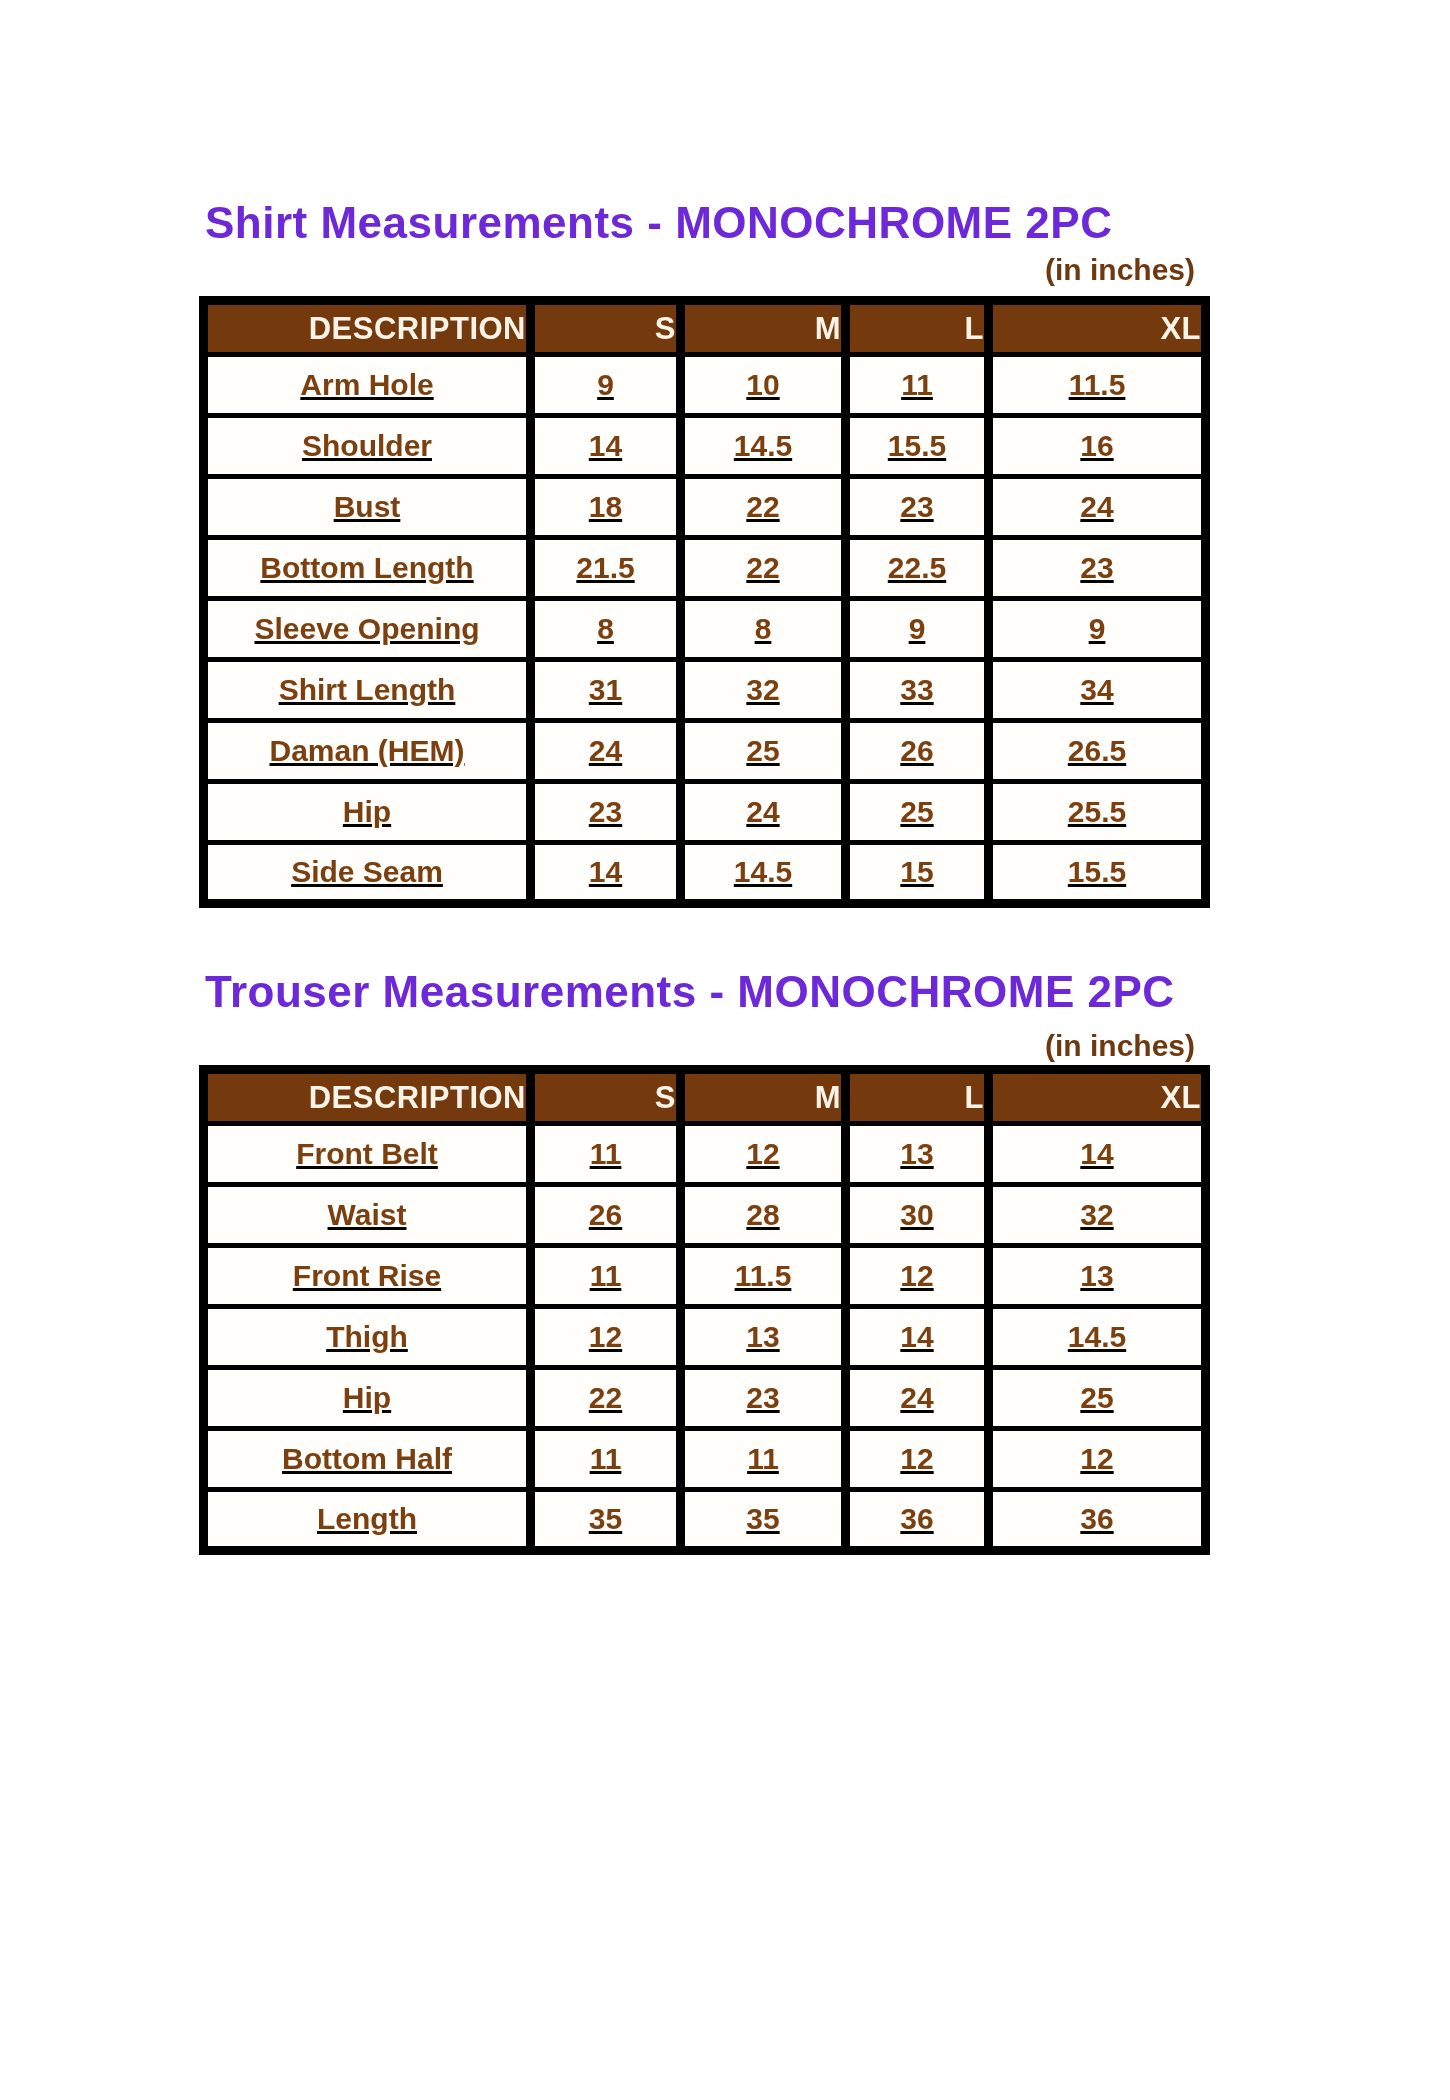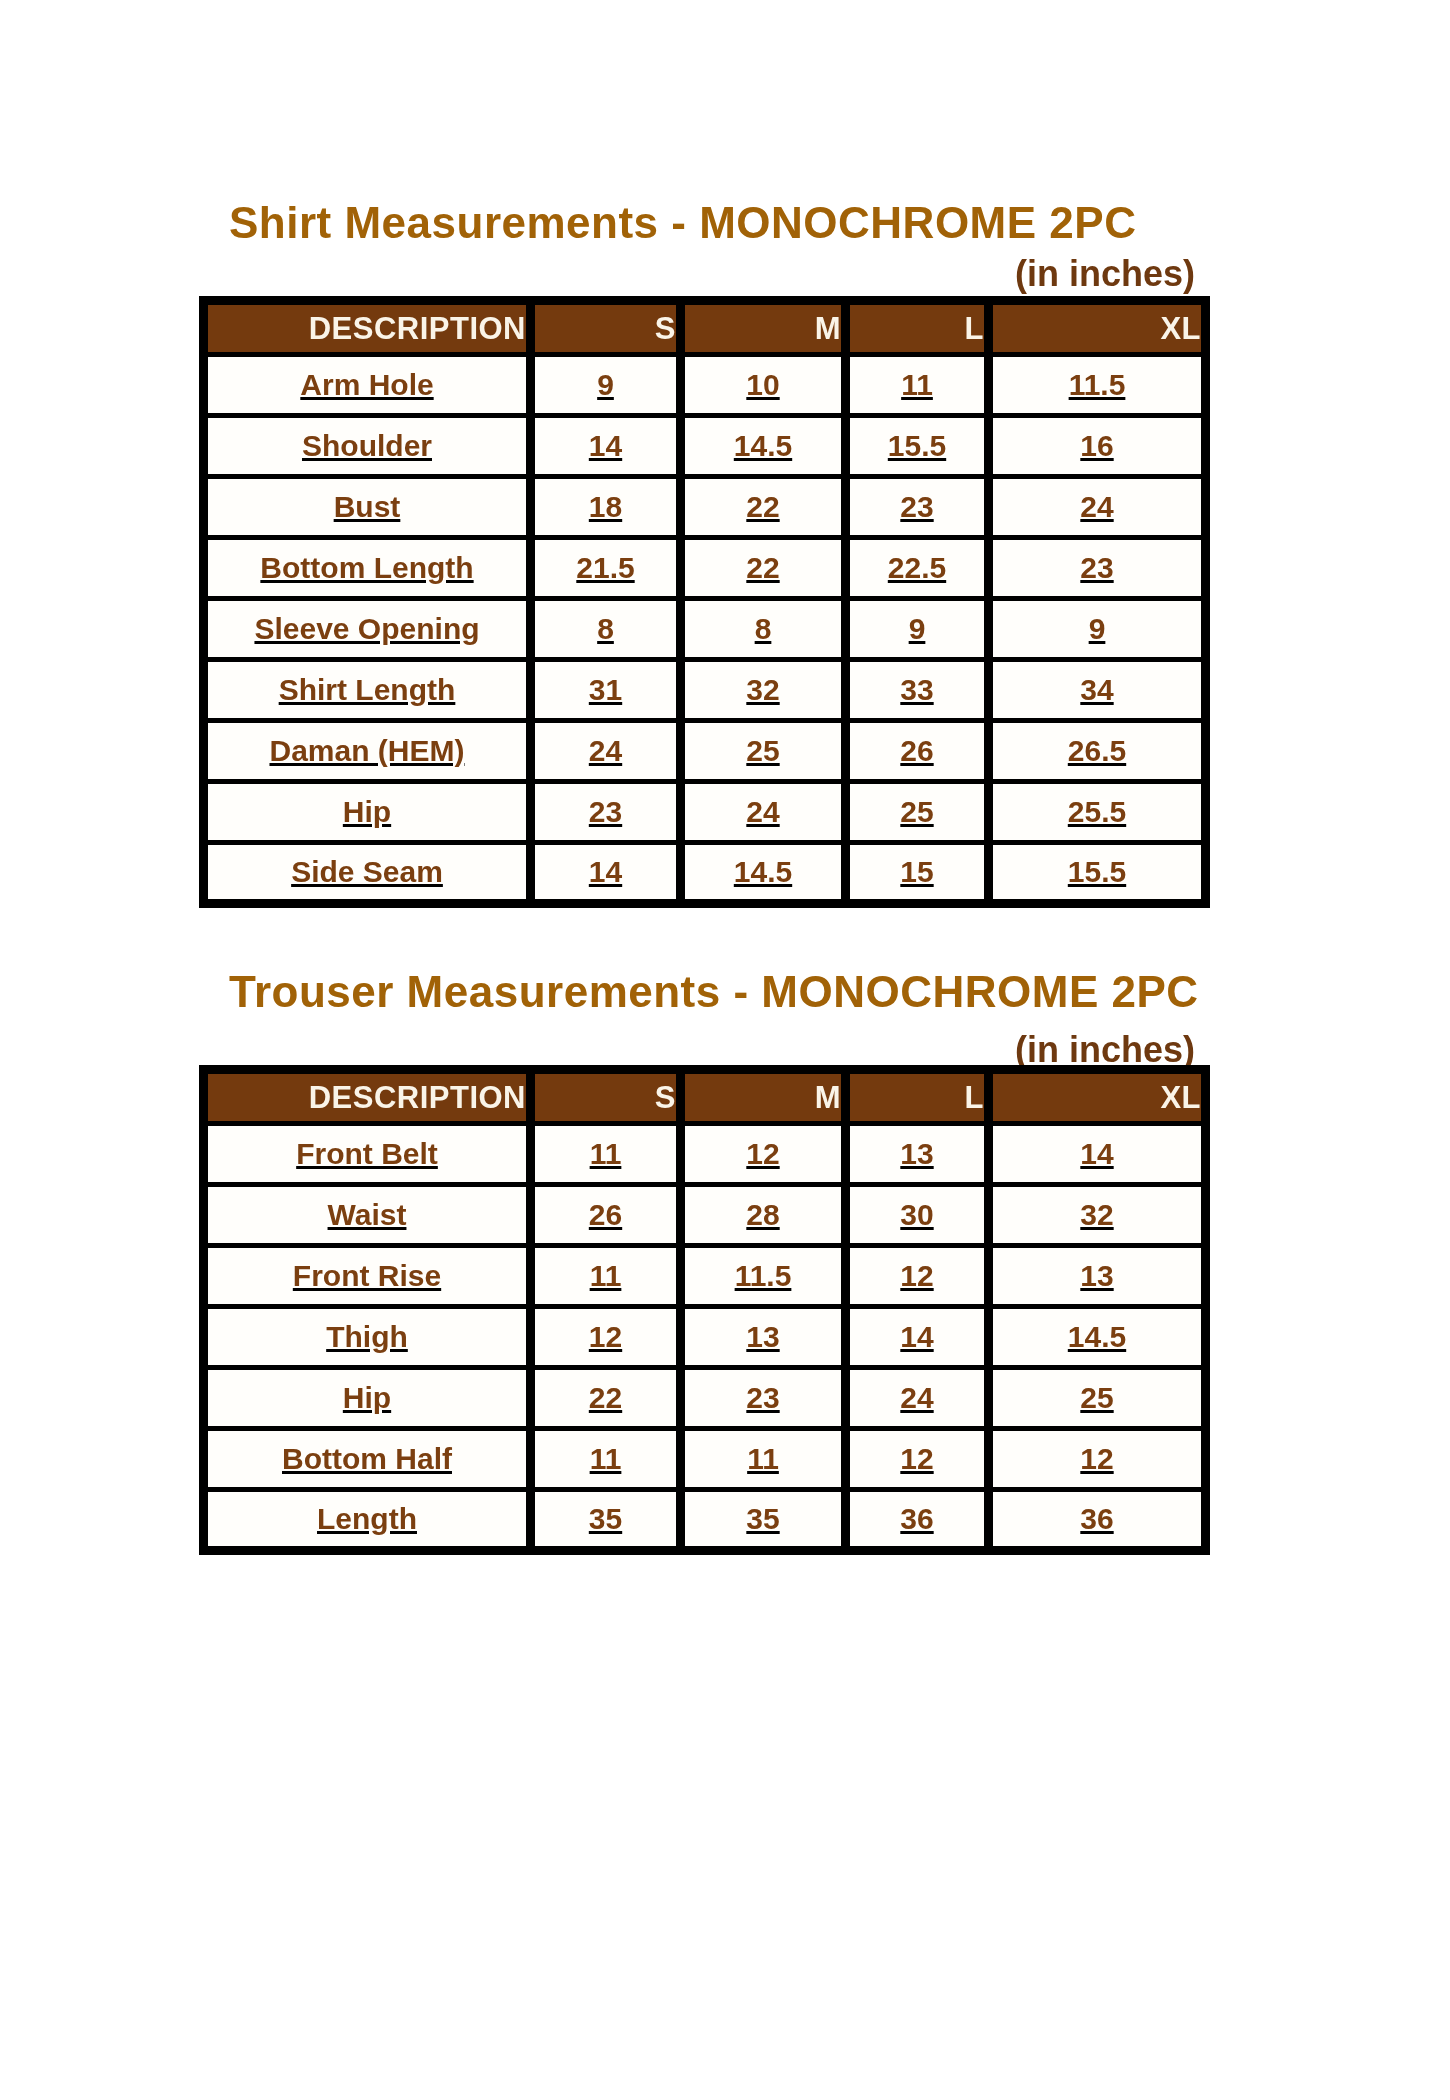--- a/index.html
+++ b/index.html
@@ -15,28 +15,27 @@
     font-family: "Liberation Sans", sans-serif;
     font-weight: bold;
     overflow: hidden;
   }
   .section-title {
     position: absolute;
     left: 205px;
     font-size: 44px;
     line-height: 1.05;
     letter-spacing: 0.5px;
-    color: #a16207;
+    color: #6d28d9;
     white-space: nowrap;
-    margin-left: 24px;
   }
   .unit-note {
     position: absolute;
     right: 255px;
-    font-size: 36px;
+    font-size: 30px;
     color: #6e3910;
     white-space: nowrap;
   }
   table.size-table {
     position: absolute;
     left: 199px;
     width: 1002px;
     border-collapse: collapse;
     table-layout: fixed;
     border: 9px solid #000000;

